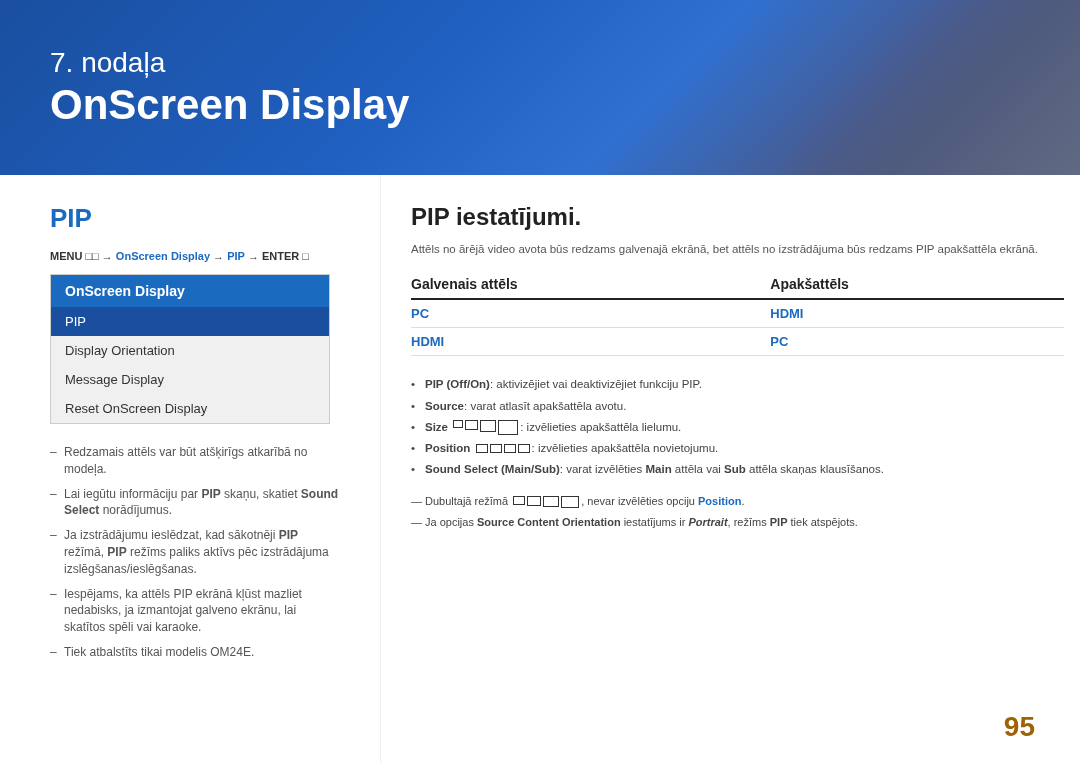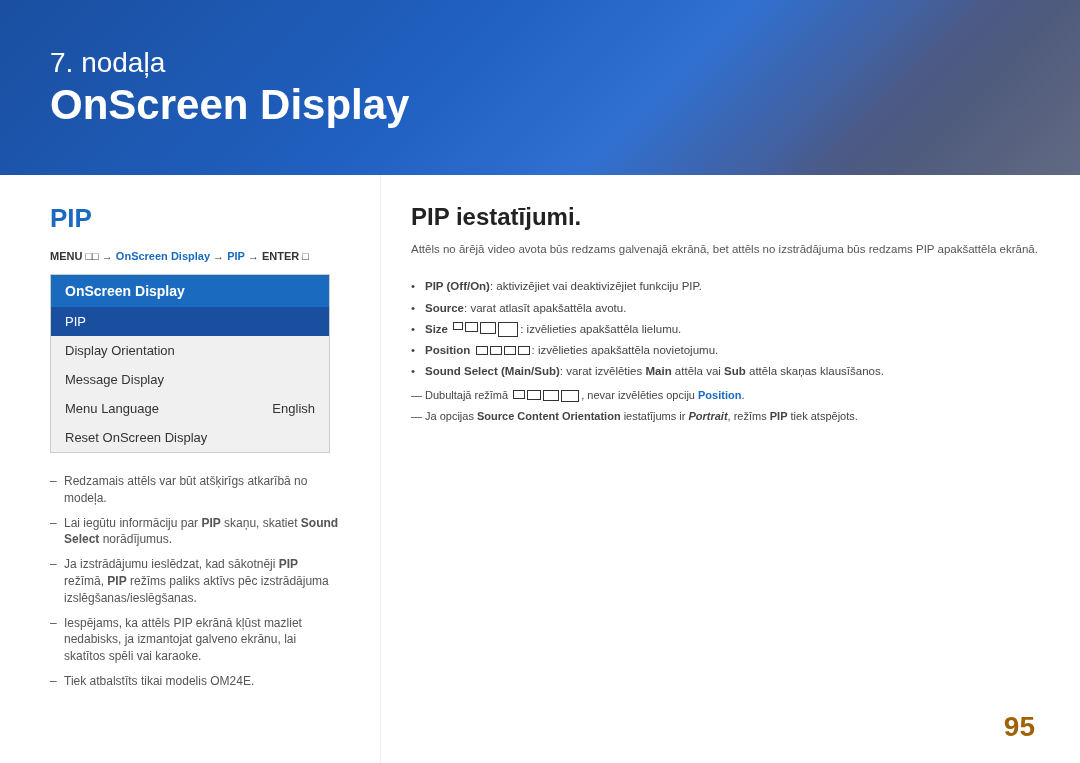--- a/index.html
+++ b/index.html
@@ -172,21 +172,21 @@
       font-size: 13px;
       font-weight: 700;
       border-bottom: 1px solid #ddd;
     }
     .pip-table td.blue { color: #1a6abf; }
     .pip-table td:last-child { padding-left: 20px; }
 
     
     .bullet-list {
       list-style: none;
-      margin-bottom: 4px;
+      margin-bottom: 12px;
     }
     .bullet-list li {
       font-size: 11.5px;
       color: #444;
       padding: 2px 0 2px 14px;
       position: relative;
       line-height: 1.5;
     }
     .bullet-list li::before {
       content: '•';
@@ -260,41 +260,55 @@
       <div class="menu-item selected">
         <span>PIP</span>
       </div>
       <div class="menu-item">
         <span>Display Orientation</span>
       </div>
       <div class="menu-item">
         <span>Message Display</span>
       </div>
       <div class="menu-item">
-        <span>Menu Language</span>
-        <span class="item-value">English</span>
-      </div>
-      <div class="menu-item">
         <span>Reset OnScreen Display</span>
       </div>
     </div>
 
     <div class="notes-section">
       <div class="note-item">Redzamais attēls var būt atšķirīgs atkarībā no modeļa.</div>
       <div class="note-item">Lai iegūtu informāciju par <span class="bold">PIP</span> skaņu, skatiet <span class="bold">Sound Select</span> norādījumus.</div>
       <div class="note-item">Ja izstrādājumu ieslēdzat, kad sākotnēji <span class="bold">PIP</span> režīmā, <span class="bold">PIP</span> režīms paliks aktīvs pēc izstrādājuma izslēgšanas/ieslēgšanas.</div>
       <div class="note-item">Iespējams, ka attēls PIP ekrānā kļūst mazliet nedabisks, ja izmantojat galveno ekrānu, lai skatītos spēli vai karaoke.</div>
       <div class="note-item">Tiek atbalstīts tikai modelis OM24E.</div>
     </div>
   </div>
 
   <div class="right-column">
     <div class="pip-settings-heading">PIP iestatījumi.</div>
     <div class="pip-desc">Attēls no ārējā video avota būs redzams galvenajā ekrānā, bet attēls no izstrādājuma būs redzams PIP apakšattēla ekrānā.</div>
 
+    <table class="pip-table">
+      <thead>
+        <tr>
+          <th>Galvenais attēls</th>
+          <th>Apakšattēls</th>
+        </tr>
+      </thead>
+      <tbody>
+        <tr>
+          <td class="blue">PC</td>
+          <td class="blue">HDMI</td>
+        </tr>
+        <tr>
+          <td class="blue">HDMI</td>
+          <td class="blue">PC</td>
+        </tr>
+      </tbody>
+    </table>
 
     <ul class="bullet-list">
       <li>
         <span class="bold">PIP (Off/On)</span>: aktivizējiet vai deaktivizējiet funkciju PIP.
       </li>
       <li>
         <span class="bold">Source</span>: varat atlasīt apakšattēla avotu.
       </li>
       <li>
         <span class="bold">Size</span>

